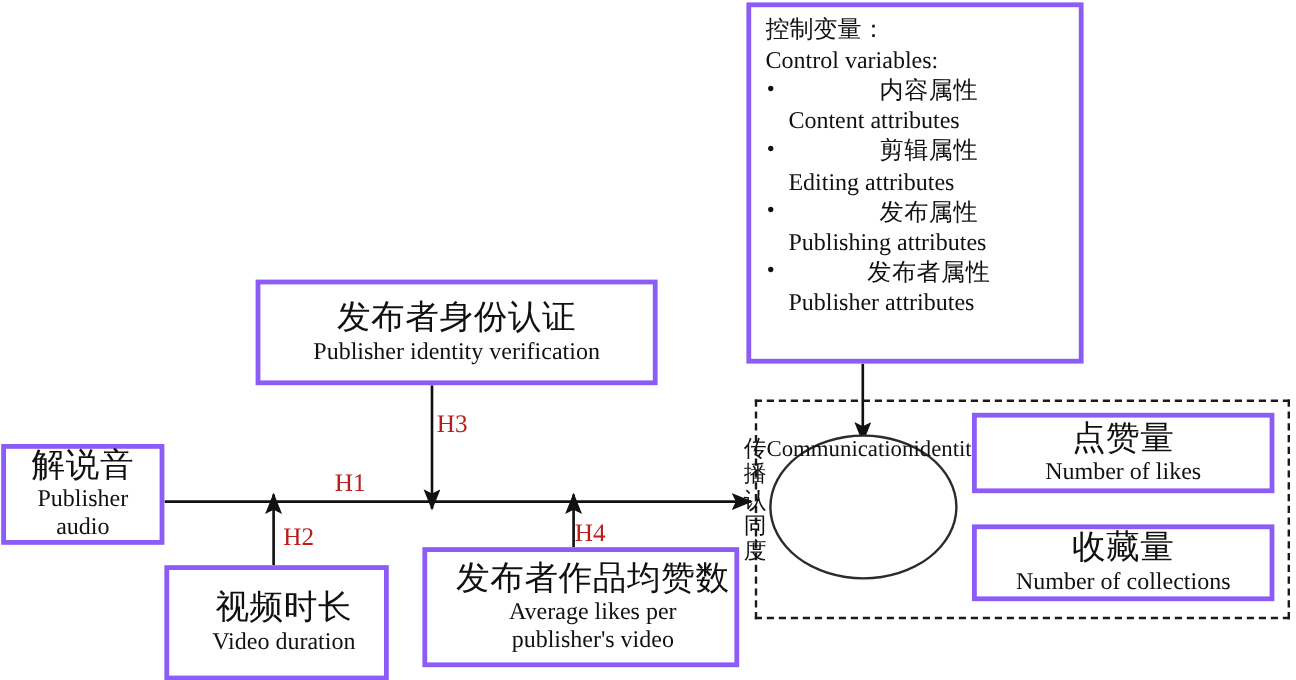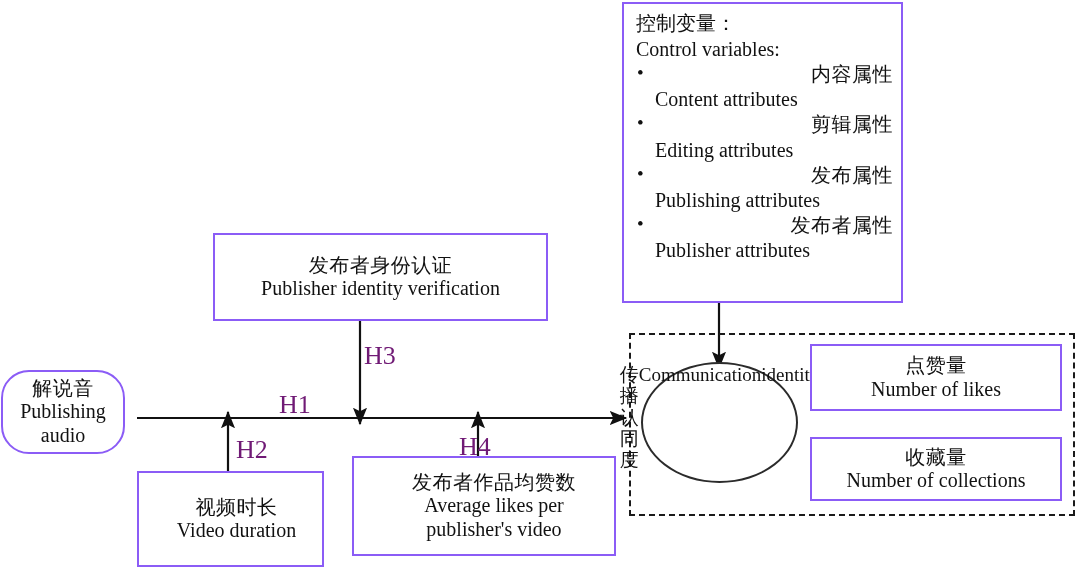--- a/index.html
+++ b/index.html
@@ -29,25 +29,25 @@
   }
   .node {
     position: absolute;
     box-sizing: border-box;
     display: flex;
     flex-direction: column;
     align-items: center;
     justify-content: center;
     text-align: center;
     background: #ffffff;
-    border: 2px solid #8b5cf6;
+    border: 4px solid #8b5cf6;
     line-height: 1.16;
   }
   .node .cn {
-    font-size: 20px;
+    font-size: 28px;
     letter-spacing: 0.5px;
   }
   .node .en {
     font-size: 20px;
     text-align: center;
   }
 
   
   #control-box {
     left: 622px;
@@ -80,34 +80,34 @@
   }
   #control-box li .bullet {
     position: absolute;
     left: 1px;
     top: -1px;
     font-size: 19px;
   }
   #control-box li .cn {
     font-size: 20px;
     display: block;
-    text-align: right;
+    text-align: center;
   }
   #control-box li .en {
     font-size: 20px;
     display: block;
     text-align: left;
   }
 
   
   #publisher-verification-box {
     left: 213px; top: 233px; width: 335px; height: 88px;
   }
   #commentary-box {
-    left: 1px; top: 370px; width: 124px; height: 84px; border-radius: 28px;
+    left: 1px; top: 370px; width: 136px; height: 84px;
   }
   #video-duration-box {
     left: 137px; top: 471px; width: 187px; height: 96px; padding-left: 12px;
   }
   #avg-likes-box {
     left: 352px; top: 456px; width: 264px; height: 100px; padding-left: 20px;
   }
   #likes-box {
     left: 810px; top: 344px; width: 252px; height: 67px;
   }
@@ -139,29 +139,29 @@
     left: 629px; top: 333px;
     width: 446px; height: 183px;
     box-sizing: border-box;
     border: 2px dashed #1a1a1a;
     background: transparent;
   }
 
   
   .hyp-label {
     position: absolute;
-    font-size: 26px;
-    color: #701a75;
+    font-size: 21px;
+    color: #b91c1c;
     background: transparent;
     white-space: nowrap;
   }
   #hyp-h1 { left: 279px; top: 390px; }
   #hyp-h2 { left: 236px; top: 435px; }
   #hyp-h3 { left: 364px; top: 341px; }
-  #hyp-h4 { left: 459px; top: 432px; }
+  #hyp-h4 { left: 479px; top: 432px; }
 </style>
 </head>
 <body>
 
 <div id="diagram">
 
   <svg class="svg-layer" viewBox="0 0 1080 567" width="1080" height="567" aria-hidden="true">
     <defs>
       <marker id="arrowhead" markerWidth="9" markerHeight="9" refX="7.4" refY="3.2" orient="auto" markerUnits="strokeWidth">
         <path d="M0,0 L8,3.2 L0,6.4 L1.6,3.2 z" fill="#111111"></path>
@@ -208,21 +208,21 @@
     </ul>
   </div>
 
   <div class="node" id="publisher-verification-box">
     <div class="cn">发布者身份认证</div>
     <div class="en">Publisher identity verification</div>
   </div>
 
   <div class="node" id="commentary-box">
     <div class="cn">解说音</div>
-    <div class="en">Publishing</div>
+    <div class="en">Publisher</div>
     <div class="en">audio</div>
   </div>
 
   <div class="node" id="video-duration-box">
     <div class="cn">视频时长</div>
     <div class="en">Video duration</div>
   </div>
 
   <div class="node" id="avg-likes-box">
     <div class="cn">发布者作品均赞数</div>

